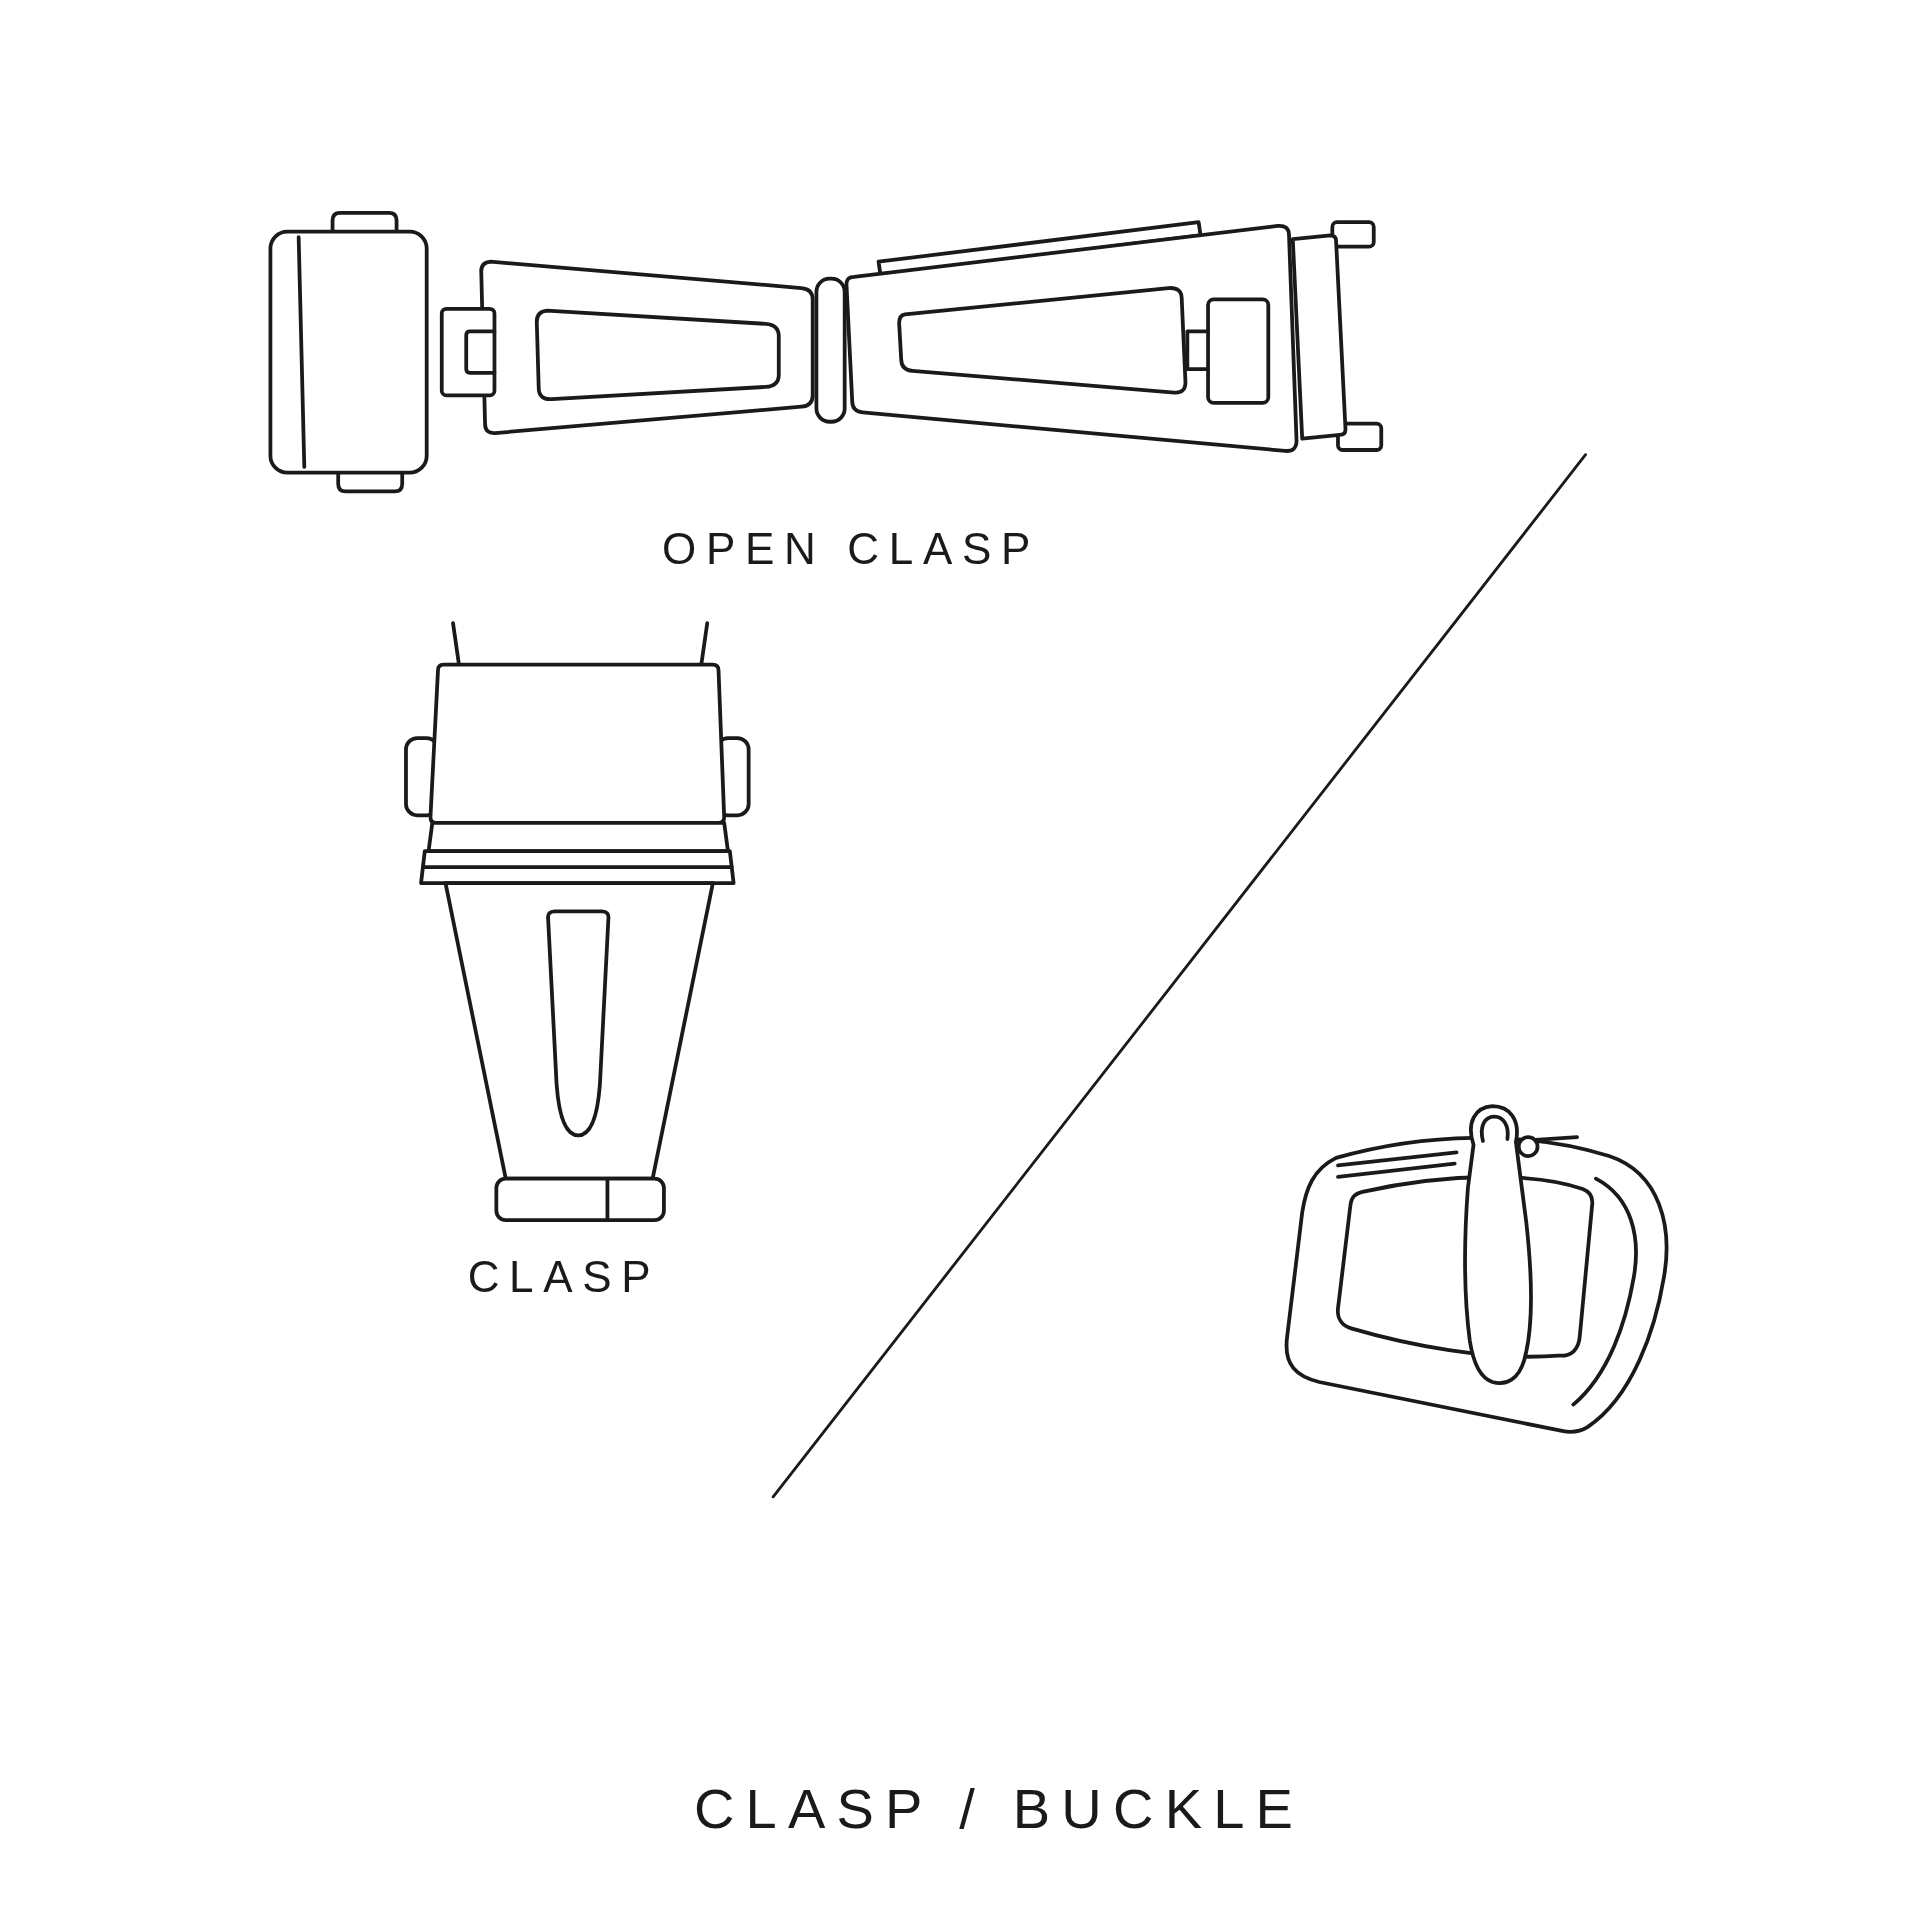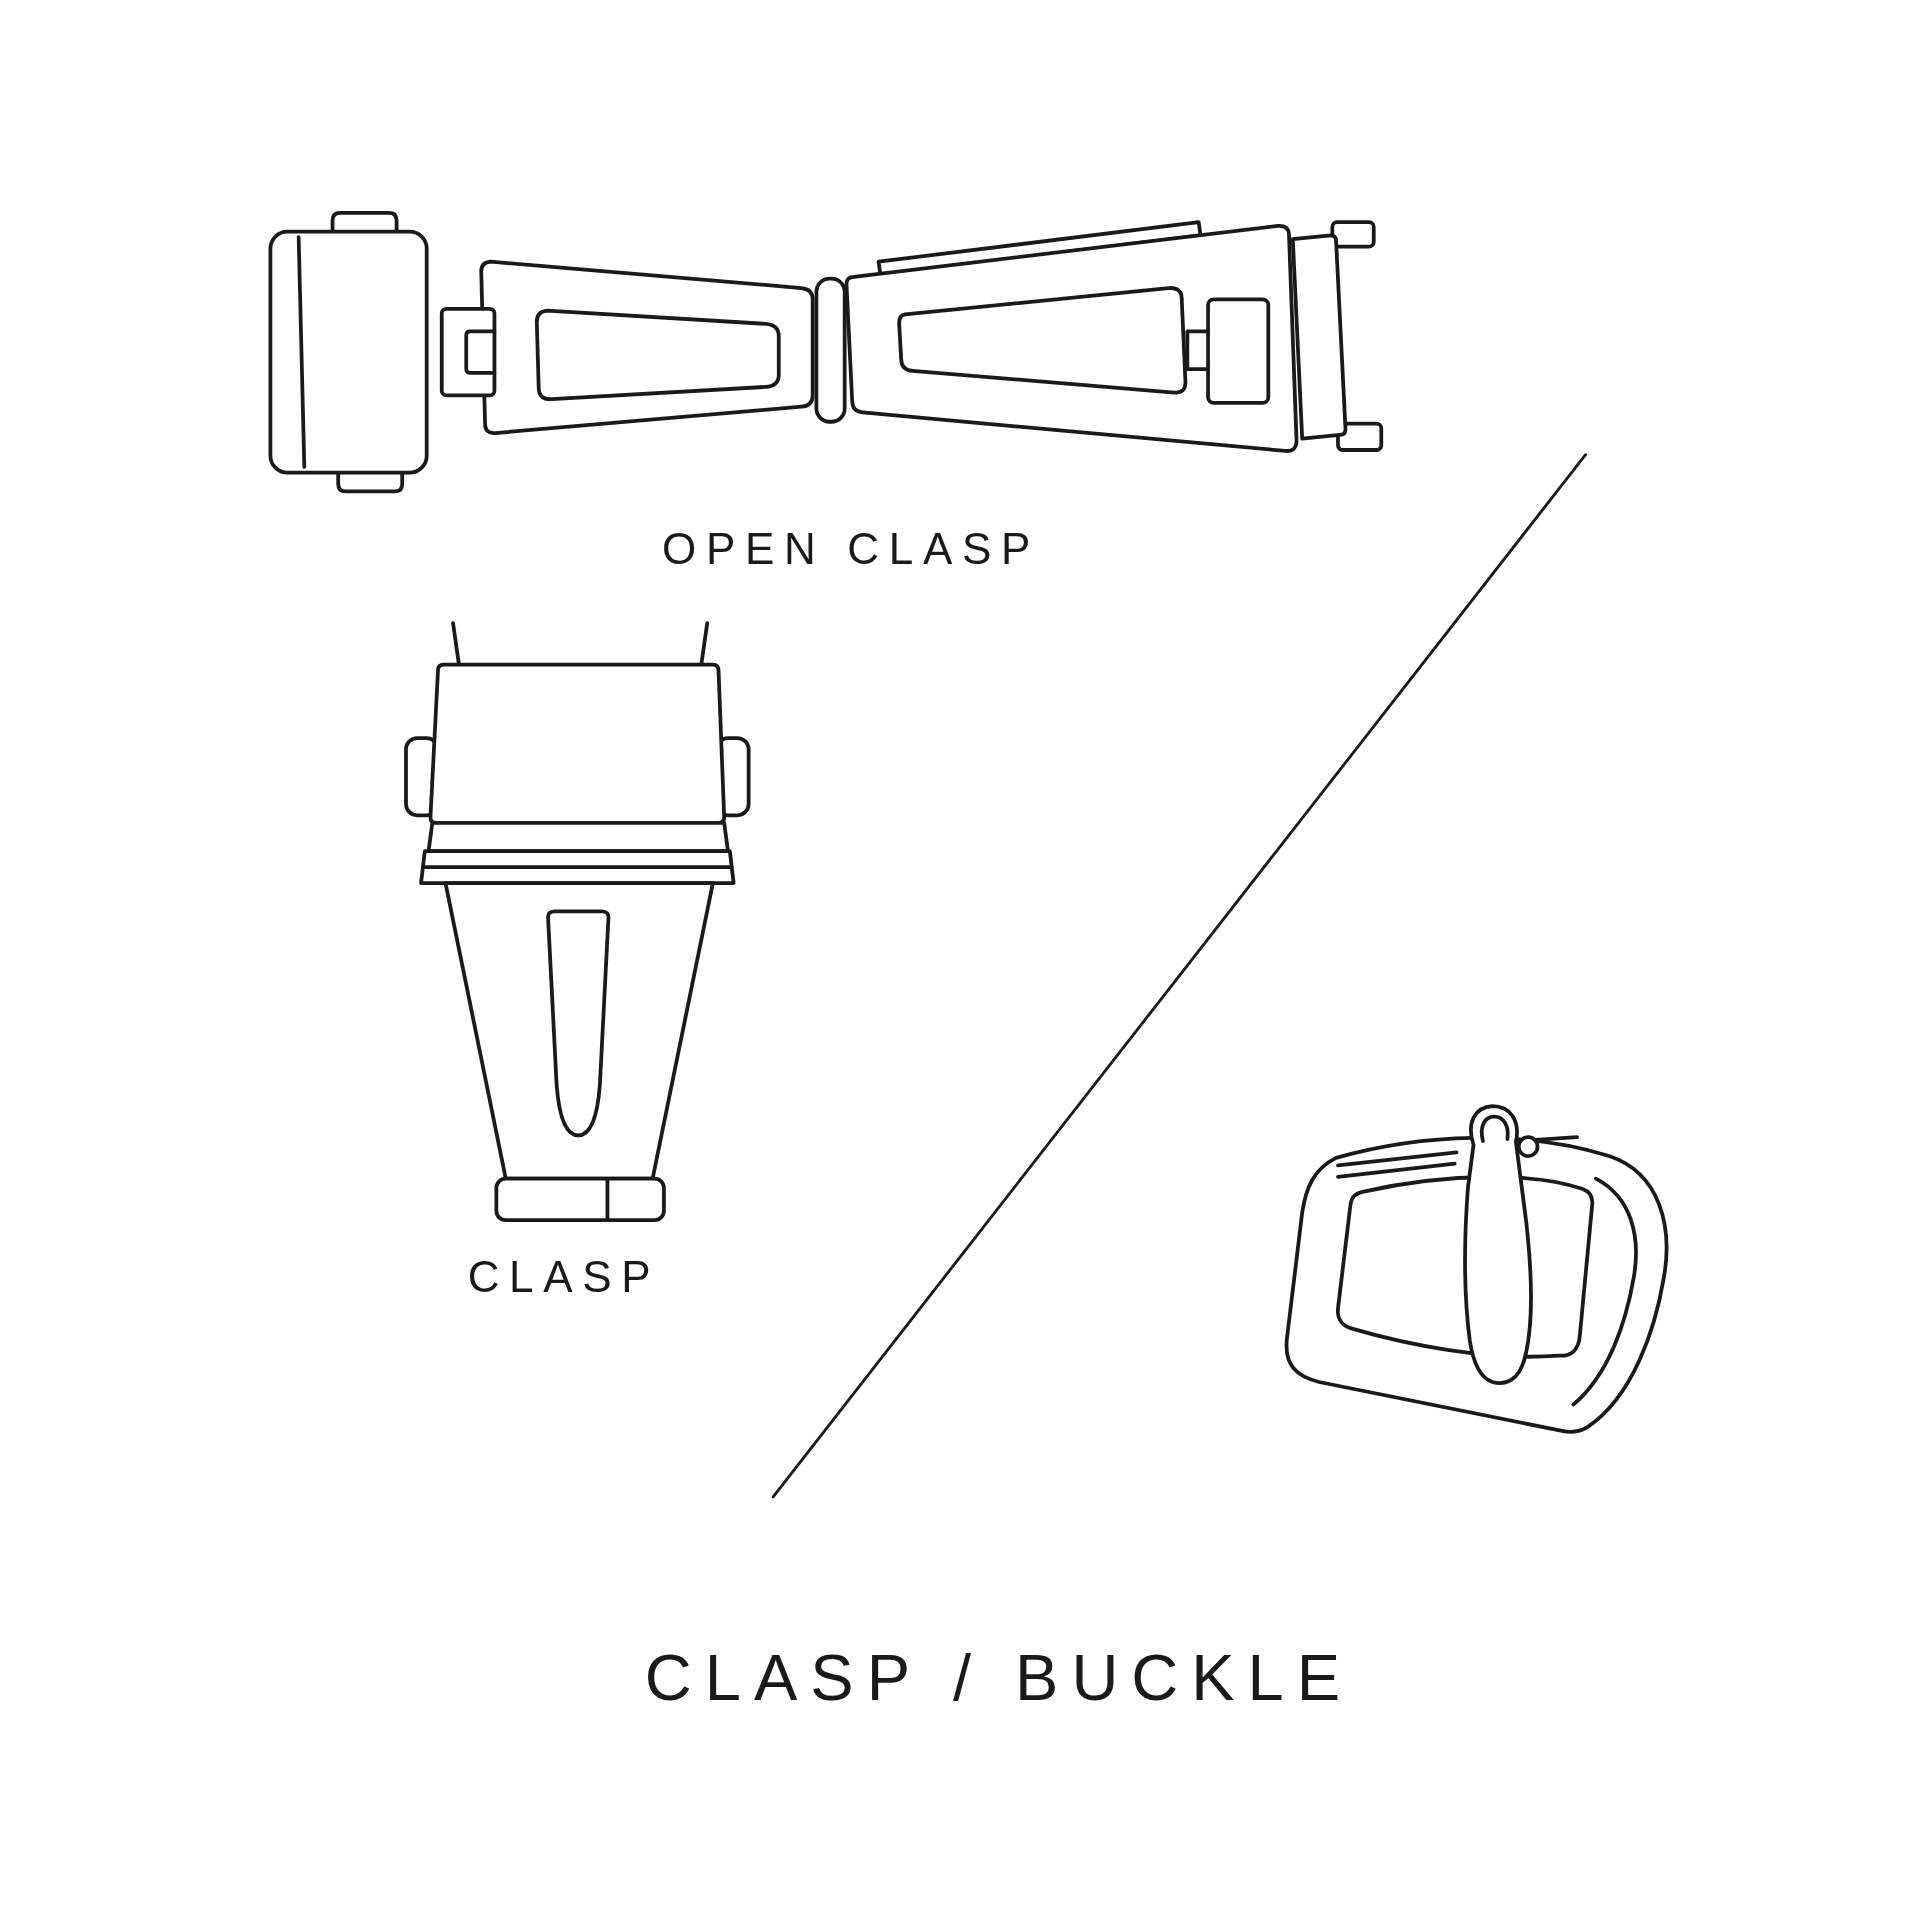--- a/index.html
+++ b/index.html
@@ -14,22 +14,22 @@
   .artwork .f { fill:var(--bg); }
   .artwork .thin { stroke-width:3; }
   .caption {
     position:absolute; transform:translateX(-50%);
     color:var(--text); font-size:44px; letter-spacing:0.22em;
     font-weight:400; white-space:nowrap;
   }
   .caption-open   { left:831px; top:524px; }
   .caption-closed { left:544px; top:1252px; }
   .title {
-    position:absolute; left:979px; top:1640px; transform:translateX(-50%);
-    color:var(--text); font-size:65px; letter-spacing:0.2em;
+    position:absolute; left:979px; top:1776px; transform:translateX(-50%);
+    color:var(--text); font-size:56px; letter-spacing:0.2em;
     font-weight:500; white-space:nowrap;
   }
 </style>
 </head>
 <body>
 
 <div class="stage">
 
   <svg class="artwork" viewBox="0 0 2048 2048">
 

